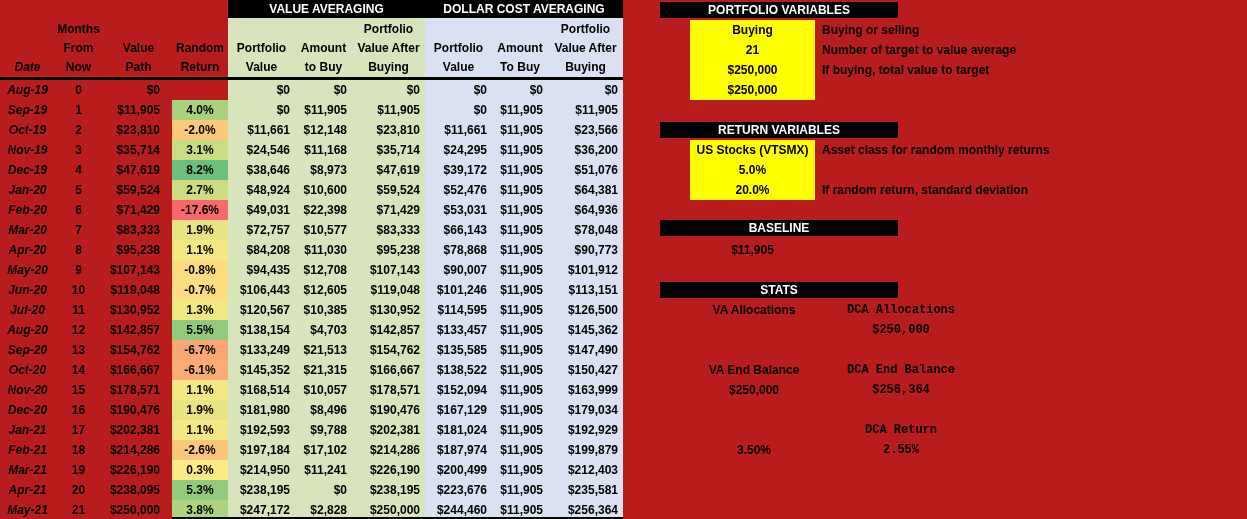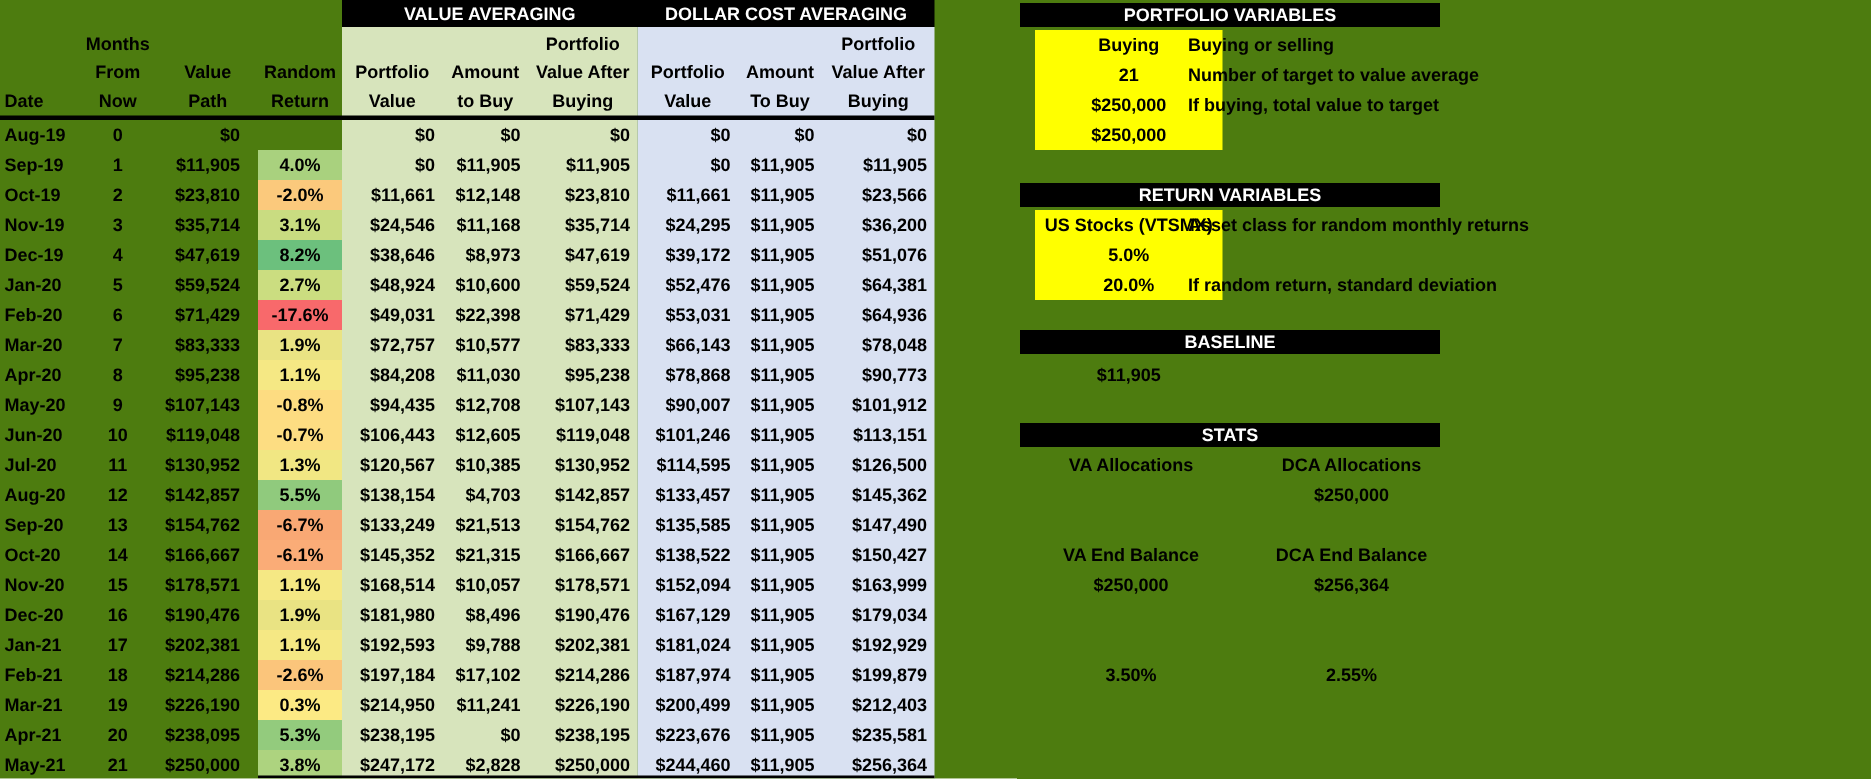--- a/index.html
+++ b/index.html
@@ -1,48 +1,48 @@
 <!DOCTYPE html>
 <html><head>
 <meta charset="utf-8">
 <style>
   html,body{margin:0;padding:0;background:#fff;}
-  .stage{position:relative;width:1247px;height:519px;background:#4d7c0f;overflow:hidden;
+  .stage{position:relative;width:1247px;height:519px;background:#b91c1c;overflow:hidden;
          font-family:"Liberation Sans",sans-serif;font-weight:700;font-size:12px;color:#000;}
   .stage *{white-space:nowrap;box-sizing:border-box;}
 
   
   .va-bgcol{position:absolute;left:228px;top:18px;width:197px;height:501px;background:#D7E4BC;}
   .dca-bgcol{position:absolute;left:425px;top:18px;width:198px;height:501px;background:#D9E1F2;}
   .lt-band{position:absolute;left:228px;top:0;width:395px;height:18px;background:#000;}
   .lt-band-title{position:absolute;top:0;height:18px;line-height:18px;color:#fff;text-align:center;}
   .lt-band-title.va{left:228px;width:197px;}
   .lt-band-title.dca{left:425px;width:198px;}
   .grid{position:absolute;left:0;display:grid;
         grid-template-columns:52px 53px 67px 56px 67px 57px 73px 67px 56px 75px;}
   #header-grid{top:20px;grid-auto-rows:19px;line-height:19px;}
   #data-grid{top:80px;grid-auto-rows:20px;line-height:20px;}
   .hdr-rule{position:absolute;left:0;top:77px;width:623px;height:3px;background:#000;}
   .bottom-rule{position:absolute;left:172px;top:517px;width:451px;height:2px;background:#000;}
   .cell{overflow:visible;}
-  .al{text-align:left;padding-left:3px;}
+  .al{text-align:center;padding-left:3px;font-style:italic;}
   .ac{text-align:center;}
   .ar{text-align:right;padding-right:5px;}
   .ar-wide{text-align:right;padding-right:12px;}
   .row{display:contents;}
 
   
-  .band{position:absolute;left:680px;width:280px;height:16px;background:#000;color:#fff;
+  .band{position:absolute;left:660px;width:238px;height:16px;background:#000;color:#fff;
         text-align:center;line-height:16px;}
   .pcell{position:absolute;left:690px;width:125px;height:20px;line-height:20px;text-align:center;}
   .pcell.yellow{background:#FFFF00;}
-  .pdesc{position:absolute;left:792px;height:20px;line-height:20px;text-align:right;}
+  .pdesc{position:absolute;left:822px;height:20px;line-height:20px;text-align:right;}
   .stat{position:absolute;height:20px;line-height:20px;text-align:center;}
   .stat.c1{left:688px;width:132px;}
-  .stat.c2{left:835px;width:132px;}
+  .stat.c2{left:835px;width:132px;font-family:Liberation Mono, monospace;}
 </style>
 </head>
 <body>
 
 <div class="stage">
 
   <div class="va-bgcol"></div>
   <div class="dca-bgcol"></div>
 
   <div class="lt-band"></div>
@@ -129,16 +129,17 @@
   <div class="pcell" style="top:240px">$11,905</div>
 
   <div class="band" style="top:282px">STATS</div>
   <div class="stat c1" style="top:300px">VA Allocations</div>
   <div class="stat c2" style="top:300px">DCA Allocations</div>
   <div class="stat c2" style="top:320px">$250,000</div>
   <div class="stat c1" style="top:360px">VA End Balance</div>
   <div class="stat c2" style="top:360px">DCA End Balance</div>
   <div class="stat c1" style="top:380px">$250,000</div>
   <div class="stat c2" style="top:380px">$256,364</div>
+  <div class="stat c2" style="top:420px">DCA Return</div>
   <div class="stat c1" style="top:440px">3.50%</div>
   <div class="stat c2" style="top:440px">2.55%</div>
 
 </div>
 
 </body></html>

